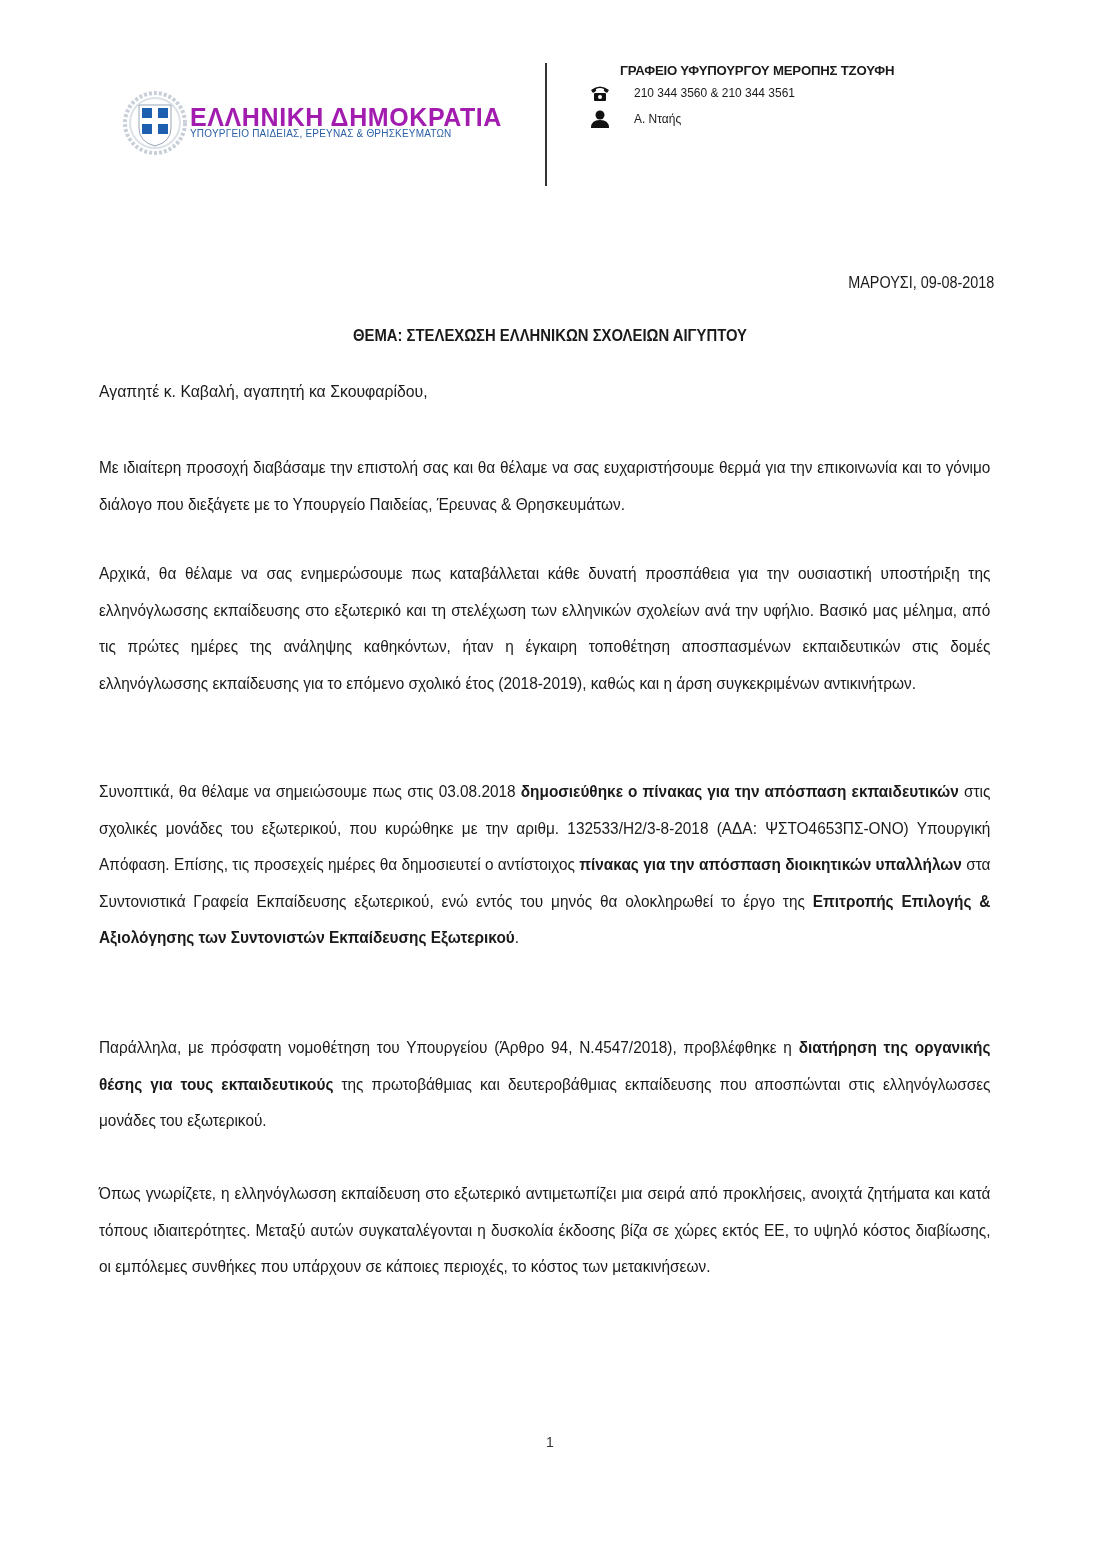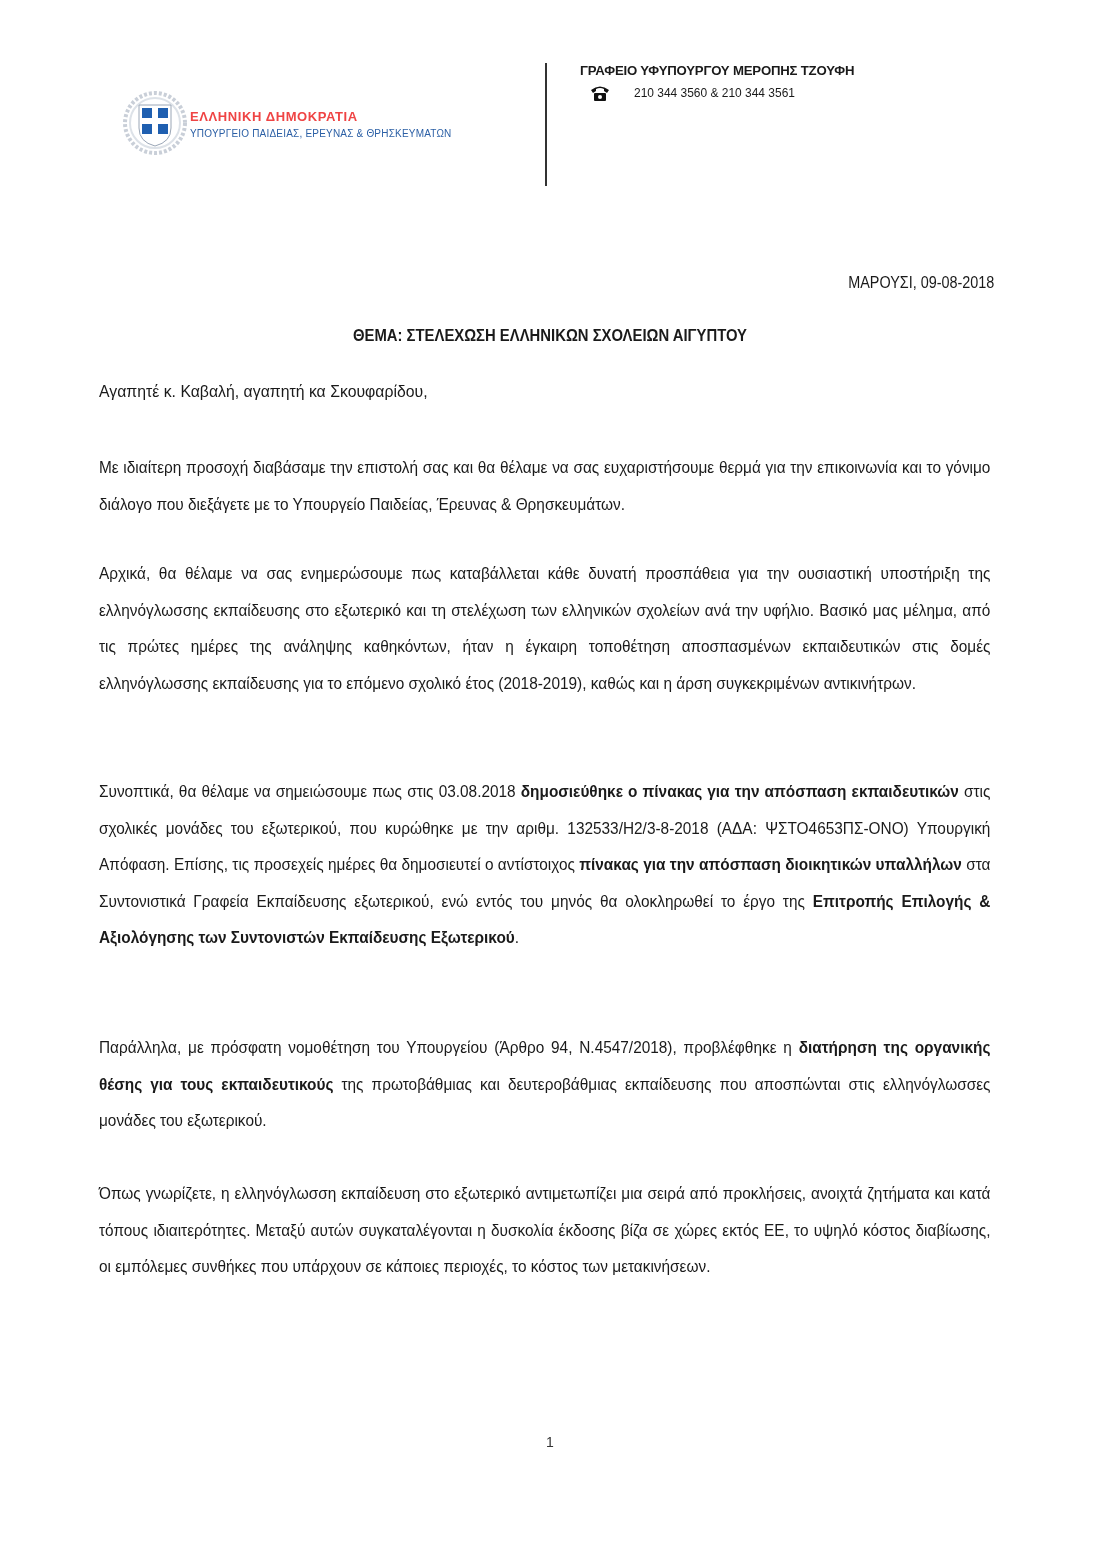--- a/index.html
+++ b/index.html
@@ -4,26 +4,26 @@
 <style>
   html, body { margin: 0; padding: 0; background: #ffffff; }
   body {
     width: 1100px; height: 1541px; position: relative; overflow: hidden;
     font-family: "Liberation Sans", "DejaVu Sans", sans-serif; color: #1a1a1a;
   }
   .logo { position: absolute; left: 122px; top: 90px; display: flex; align-items: center; }
   .emblem { width: 66px; height: 66px; position: relative; }
   .emblem svg { width: 66px; height: 66px; display: block; }
   .logo-text { margin-left: 2px; }
-  .logo-title { color: #ef4444; font-size: 13px; font-weight: bold; letter-spacing: 0.6px; line-height: 22px; }
+  .logo-title { color: #a21caf; font-size: 25px; font-weight: bold; letter-spacing: 0.6px; line-height: 22px; }
   .logo-sub { color: #2b5fa5; font-size: 10px; letter-spacing: 0.2px; line-height: 12px; }
 
   .vrule { position: absolute; left: 545px; top: 63px; width: 2px; height: 123px; background: #333; }
   .contact { position: absolute; left: 580px; top: 62px; font-size: 13.2px; line-height: 26px; }
-  .contact-title { font-weight: bold; font-size: 13.2px; line-height: 18px; letter-spacing: -0.2px; }
+  .contact-title { font-weight: bold; font-size: 13.2px; line-height: 18px; letter-spacing: -0.2px; margin-left: 40px; }
   .contact-row { display: flex; align-items: center; height: 26px; }
   .contact-row .ic { width: 24px; height: 20px; margin-left: 8px; margin-right: 22px; display: flex; align-items: center; justify-content: center; }
   .contact-row .ic svg { display: block; }
   .contact-row .tx { font-size: 13px; transform: scaleX(0.92); transform-origin: left center; white-space: nowrap; }
 
   .date { position: absolute; right: 106px; top: 274px; font-size: 16px; transform: scaleX(0.9); transform-origin: right center; }
   .subject { position: absolute; left: 0; right: 0; top: 326px; text-align: center; font-size: 16.5px; font-weight: bold; transform: scaleX(0.9); }
   .greeting { position: absolute; left: 99px; top: 382px; font-size: 17px; transform: scaleX(0.93); transform-origin: left center; }
 
   .para {
@@ -68,20 +68,29 @@
   <div class="contact-row">
     <span class="ic">
       <svg width="22" height="18" viewBox="0 0 22 18">
           <path d="M2 6 Q11 -1 20 6 L18 9 L15 7 L15 5 Q11 3 7 5 L7 7 L4 9 Z" fill="#111"></path>
           <rect x="5" y="9" width="12" height="8" rx="1" fill="#111"></rect>
           <circle cx="11" cy="13" r="2" fill="#fff"></circle>
         </svg>
     </span>
     <span class="tx">210 344 3560 &amp; 210 344 3561</span>
   </div>
+  <div class="contact-row">
+    <span class="ic">
+      <svg width="20" height="20" viewBox="0 0 20 20">
+          <circle cx="10" cy="6" r="4.5" fill="#111"></circle>
+          <path d="M1 19 Q1 11 10 11 Q19 11 19 19 Z" fill="#111"></path>
+        </svg>
+    </span>
+    <span class="tx">Α. Νταής</span>
+  </div>
 </div>
 
 <div class="date">ΜΑΡΟΥΣΙ, 09-08-2018</div>
 <div class="subject">ΘΕΜΑ: ΣΤΕΛΕΧΩΣΗ ΕΛΛΗΝΙΚΩΝ ΣΧΟΛΕΙΩΝ ΑΙΓΥΠΤΟΥ</div>
 <div class="greeting">Αγαπητέ κ. Καβαλή, αγαπητή κα Σκουφαρίδου,</div>
 
 <div class="para" id="p1"><span>Με ιδιαίτερη προσοχή διαβάσαμε την επιστολή σας και θα θέλαμε να σας ευχαριστήσουμε θερμά για την επικοινωνία και το γόνιμο διάλογο που διεξάγετε με το Υπουργείο Παιδείας, Έρευνας &amp; Θρησκευμάτων.</span></div>
 <div class="para" id="p2"><span>Αρχικά, θα θέλαμε να σας ενημερώσουμε πως καταβάλλεται κάθε δυνατή προσπάθεια για την ουσιαστική υποστήριξη της ελληνόγλωσσης εκπαίδευσης στο εξωτερικό και τη στελέχωση των ελληνικών σχολείων ανά την υφήλιο. Βασικό μας μέλημα, από τις πρώτες ημέρες της ανάληψης καθηκόντων, ήταν η έγκαιρη τοποθέτηση αποσπασμένων εκπαιδευτικών στις δομές ελληνόγλωσσης εκπαίδευσης για το επόμενο σχολικό έτος (2018-2019), καθώς και η άρση συγκεκριμένων αντικινήτρων.</span></div>
 <div class="para" id="p3"><span>Συνοπτικά, θα θέλαμε να σημειώσουμε πως στις 03.08.2018 </span><b>δημοσιεύθηκε ο πίνακας για την απόσπαση εκπαιδευτικών</b><span> στις σχολικές μονάδες του εξωτερικού, που κυρώθηκε με την αριθμ. 132533/Η2/3-8-2018 (ΑΔΑ: ΨΣΤΟ4653ΠΣ-ΟΝΟ) Υπουργική Απόφαση. Επίσης, τις προσεχείς ημέρες θα δημοσιευτεί ο αντίστοιχος </span><b>πίνακας για την απόσπαση διοικητικών υπαλλήλων</b><span> στα Συντονιστικά Γραφεία Εκπαίδευσης εξωτερικού, ενώ εντός του μηνός θα ολοκληρωθεί το έργο της </span><b>Επιτροπής Επιλογής &amp; Αξιολόγησης των Συντονιστών Εκπαίδευσης Εξωτερικού</b><span>.</span></div>
 <div class="para" id="p4"><span>Παράλληλα, με πρόσφατη νομοθέτηση του Υπουργείου (Άρθρο 94, Ν.4547/2018), προβλέφθηκε η </span><b>διατήρηση της οργανικής θέσης για τους εκπαιδευτικούς</b><span> της πρωτοβάθμιας και δευτεροβάθμιας εκπαίδευσης που αποσπώνται στις ελληνόγλωσσες μονάδες του εξωτερικού.</span></div>

